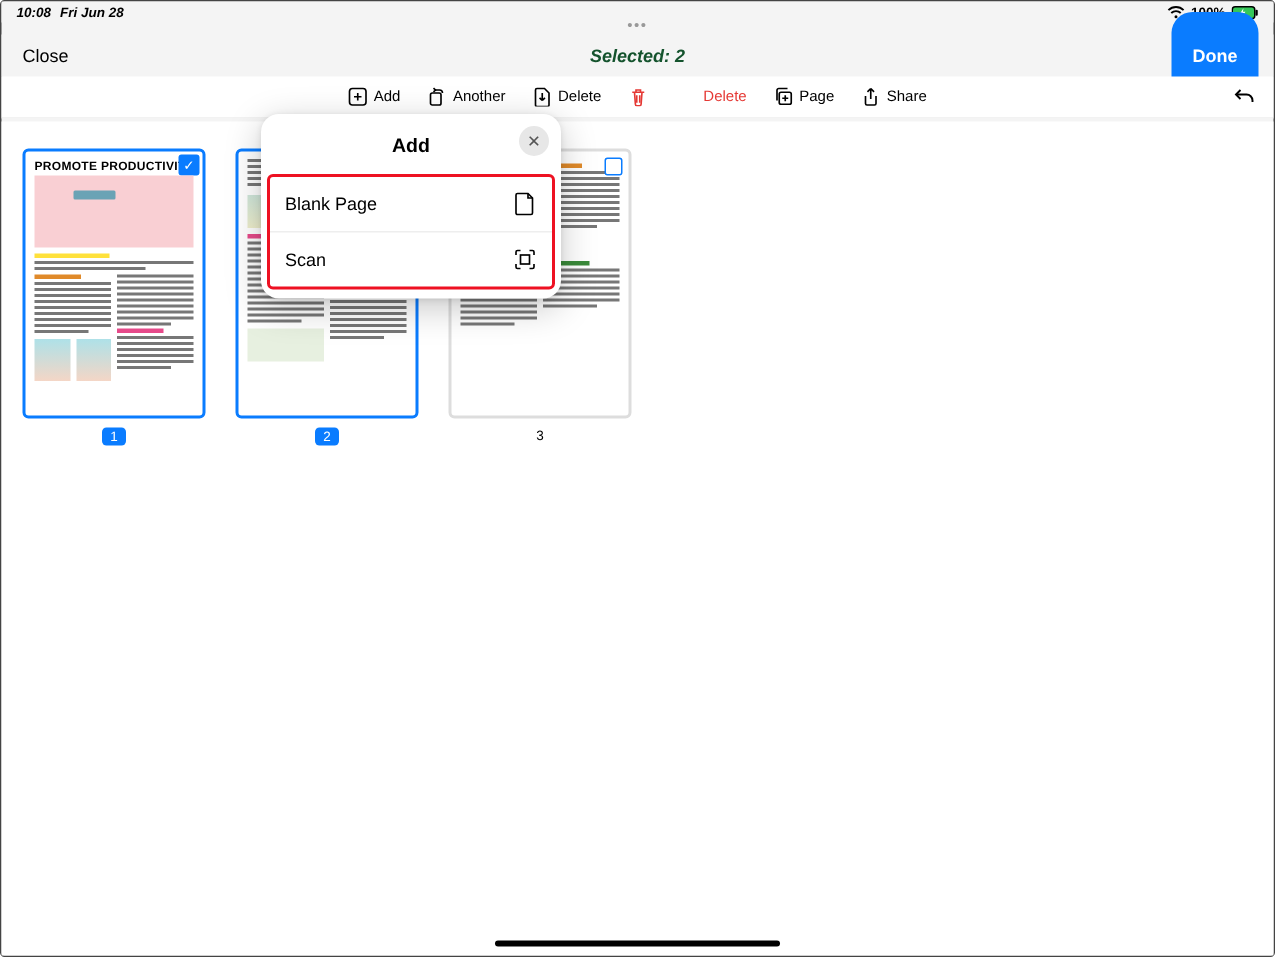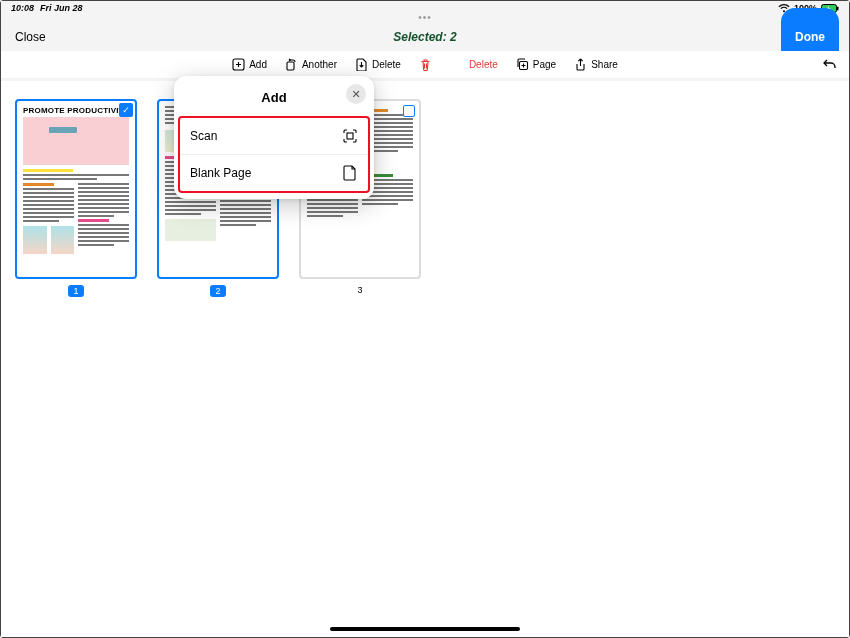--- a/index.html
+++ b/index.html
@@ -334,38 +334,38 @@
   <div class="popover">
     <div class="popover-header">
       <span class="popover-title">Add</span>
       <div class="popover-close">
         <span>✕</span>
       </div>
     </div>
     <div class="popover-list">
 
       <div class="popover-item">
+        <span>Blank Page</span>
+        <span class="pi-icon">
+          <svg width="14" height="16" viewBox="0 0 14 16">
+              <path d="M2 1h7l3 3v10a1 1 0 01-1 1H2a1 1 0 01-1-1V2a1 1 0 011-1z" stroke="#000" fill="none" stroke-width="1.1"></path>
+              <path d="M9 1v3h3" stroke="#000" fill="none" stroke-width="1.1"></path>
+            </svg>
+        </span>
+      </div>
+
+      <div class="popover-item">
         <span>Scan</span>
         <span class="pi-icon">
           <svg width="16" height="16" viewBox="0 0 16 16">
               <path d="M2 5V3a1 1 0 011-1h2M14 5V3a1 1 0 00-1-1h-2M2 11v2a1 1 0 001 1h2M14 11v2a1 1 0 01-1 1h-2" stroke="#000" fill="none" stroke-width="1.1"></path>
               <rect x="5" y="5" width="6" height="6" stroke="#000" fill="none" stroke-width="1.1"></rect>
             </svg>
         </span>
       </div>
 
-      <div class="popover-item">
-        <span>Blank Page</span>
-        <span class="pi-icon">
-          <svg width="14" height="16" viewBox="0 0 14 16">
-              <path d="M2 1h7l3 3v10a1 1 0 01-1 1H2a1 1 0 01-1-1V2a1 1 0 011-1z" stroke="#000" fill="none" stroke-width="1.1"></path>
-              <path d="M9 1v3h3" stroke="#000" fill="none" stroke-width="1.1"></path>
-            </svg>
-        </span>
-      </div>
-
 
 
     </div>
   </div>
 
   <div class="home-indicator"></div>
 </div>
 
 </body></html>

